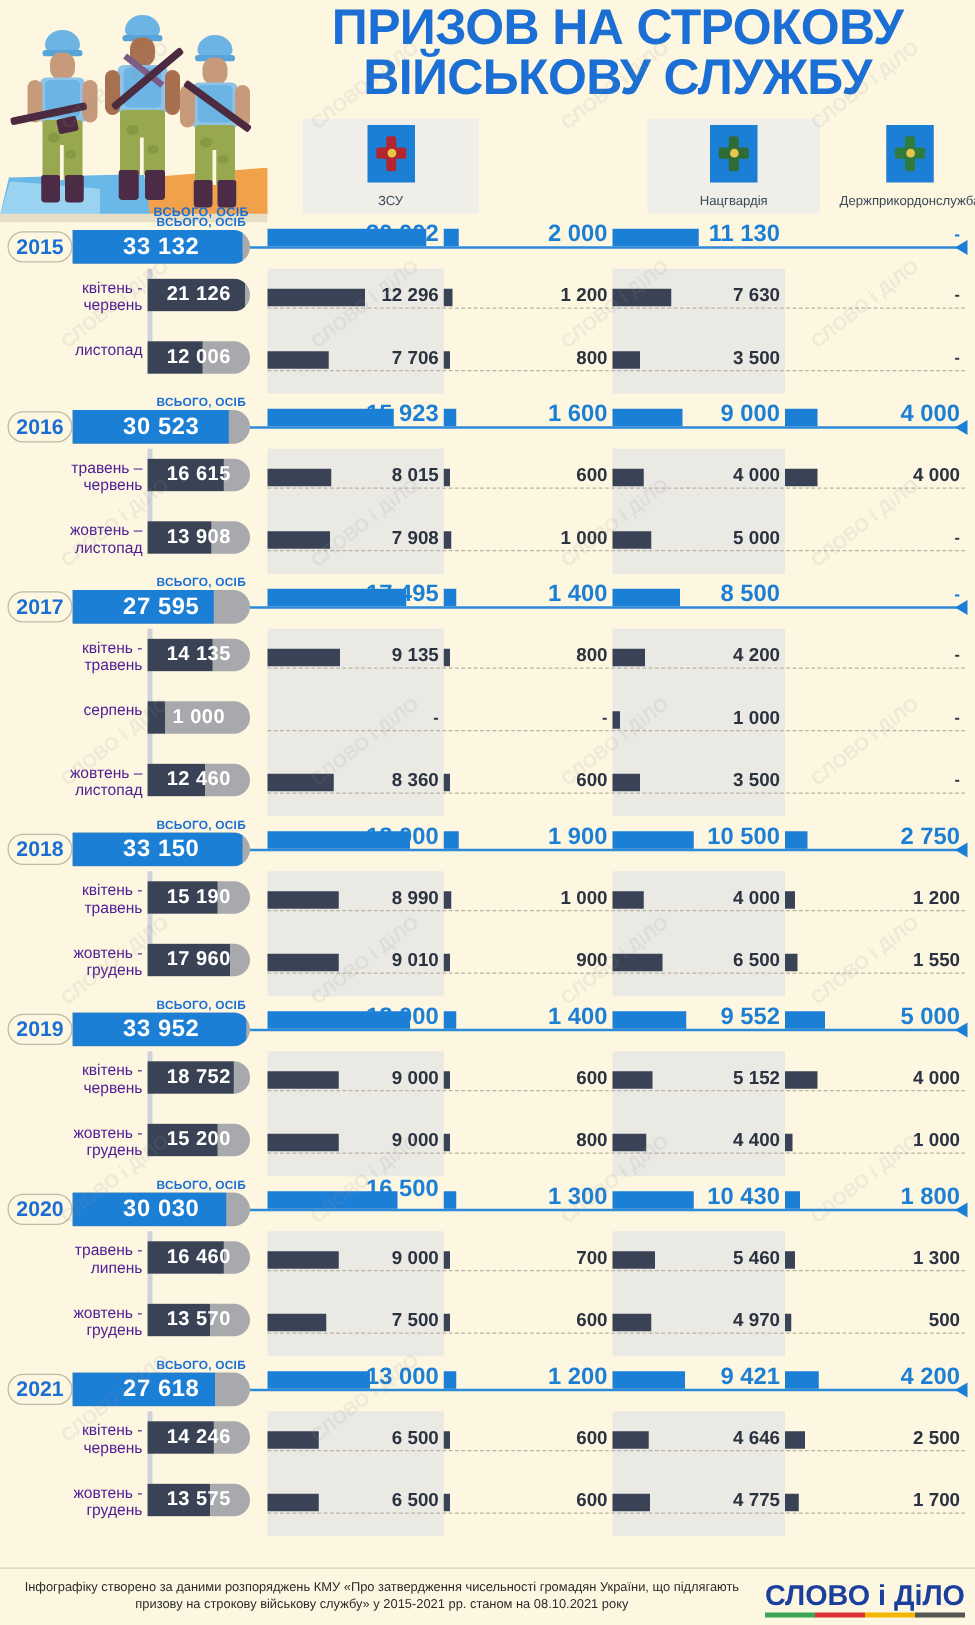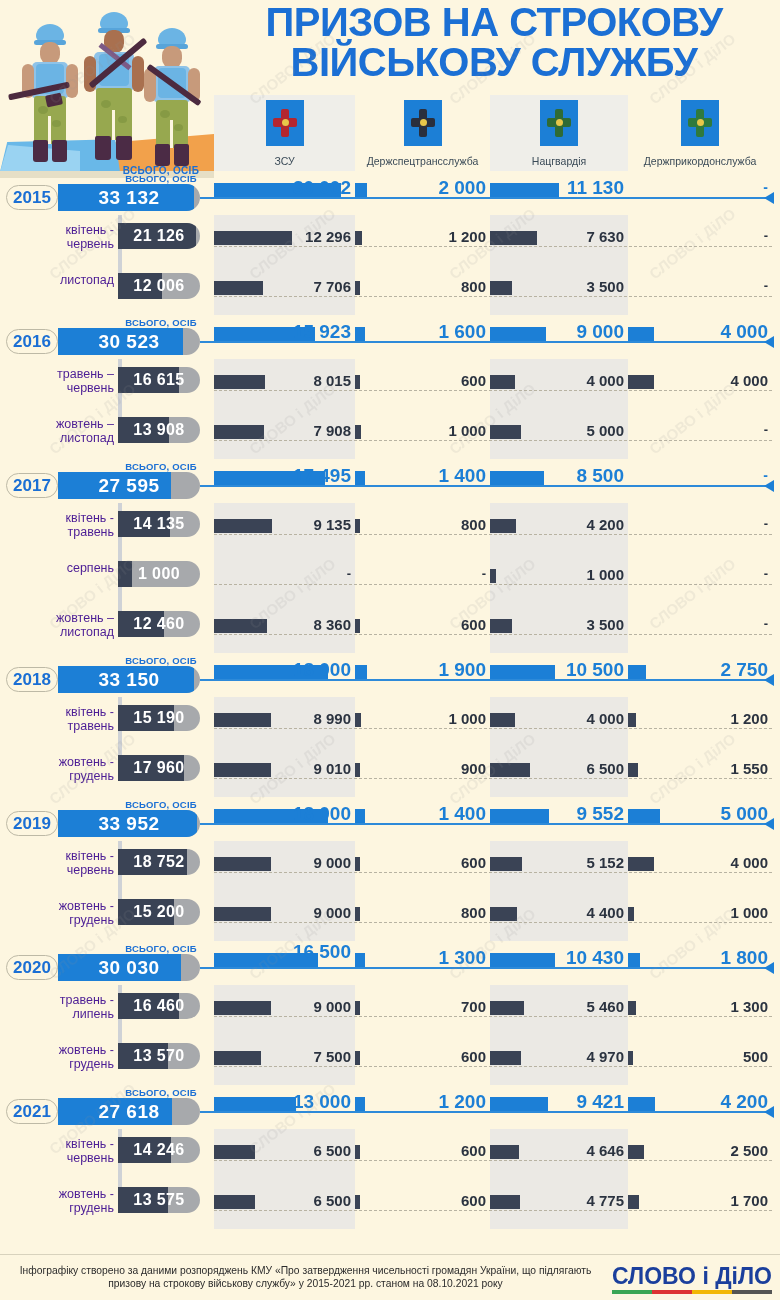--- a/index.html
+++ b/index.html
@@ -35,21 +35,21 @@
   .legs{position:absolute;background:#97a84f;border-radius:3px 3px 2px 2px;}
   .legsplit{position:absolute;background:#fdf6e0;}
   .boot{position:absolute;background:#4b2b45;border-radius:2px 2px 3px 3px;}
   .gun{position:absolute;background:#4c2a3f;border-radius:2px;}
   .strap{position:absolute;background:#7c5a86;}
   .camo{position:absolute;background:#869a44;border-radius:50%;}
   #vsogo{position:absolute;left:108px;top:165px;width:106px;text-align:center;
     color:#1b6fd4;font-size:10px;font-weight:bold;letter-spacing:0.3px;}
   
   #branches{position:absolute;left:214px;top:95px;width:566px;height:76px;}
-  .bcol{position:absolute;top:0;height:76px;}
+  .bcol{position:absolute;top:0;height:76px;margin-left:28px;}
   .bcol.shade{background:#efeee9;}
   .bemb{position:absolute;top:5px;width:38px;height:46px;background:#1c7fd6;left:50%;margin-left:-19px;}
   .bname{position:absolute;bottom:4px;left:0;width:100%;text-align:center;
     color:#3a4a57;font-size:10.5px;}
   .cross{position:absolute;left:50%;top:50%;transform:translate(-50%,-50%);}
   .cross b{position:absolute;display:block;}
   
   #rows{position:absolute;left:0;top:171px;width:780px;}
   .yeargrp{position:relative;width:780px;}
   
@@ -181,30 +181,20 @@
 <div id="branches">
     <div class="bcol shade" style="left: 0px; width: 141px;">
       <div class="bemb">
         <span class="cross" style="width:24px;height:28px;display:block;">
           <b style="left:8px;top:0;width:8px;height:28px;background:#b3262f;border-radius:2px;"></b>
           <b style="left:0;top:9px;width:24px;height:9px;background:#b3262f;border-radius:2px;"></b>
           <b style="left:9px;top:10px;width:7px;height:7px;background:#e8c64a;border-radius:50%;"></b>
         </span>
       </div>
       <div class="bname">ЗСУ</div>
-    </div>
-    <div class="bcol" style="left: 141px; width: 135px;">
-      <div class="bemb">
-        <span class="cross" style="width:24px;height:28px;display:block;">
-          <b style="left:8px;top:0;width:8px;height:28px;background:#2a2f3d;border-radius:2px;"></b>
-          <b style="left:0;top:9px;width:24px;height:9px;background:#2a2f3d;border-radius:2px;"></b>
-          <b style="left:9px;top:10px;width:7px;height:7px;background:#e8c64a;border-radius:50%;"></b>
-        </span>
-      </div>
-      <div class="bname">Держспецтрансслужба</div>
     </div>
     <div class="bcol shade" style="left: 276px; width: 138px;">
       <div class="bemb">
         <span class="cross" style="width:24px;height:28px;display:block;">
           <b style="left:8px;top:0;width:8px;height:28px;background:#2f6b35;border-radius:2px;"></b>
           <b style="left:0;top:9px;width:24px;height:9px;background:#2f6b35;border-radius:2px;"></b>
           <b style="left:9px;top:10px;width:7px;height:7px;background:#e8c64a;border-radius:50%;"></b>
         </span>
       </div>
       <div class="bname">Нацгвардія</div>

